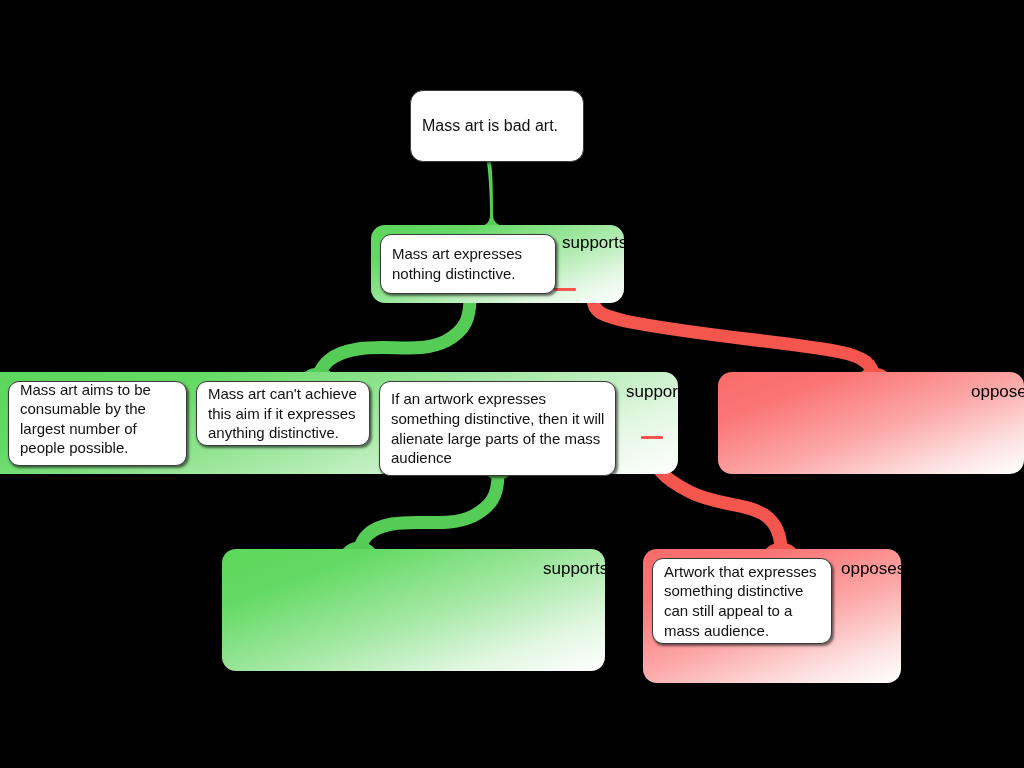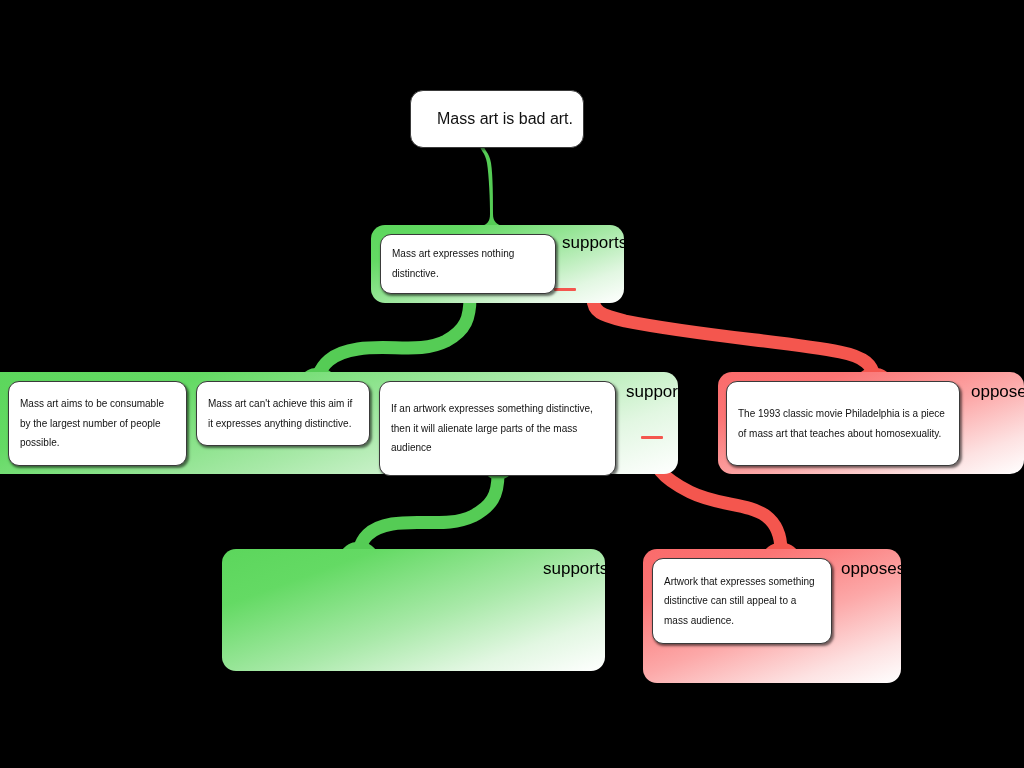--- a/index.html
+++ b/index.html
@@ -75,40 +75,41 @@
   
   .claim {
     position: absolute;
     z-index: 3;
     background: #ffffff;
     border: 1.4px solid #3a3a3a;
     border-radius: 11px;
     box-sizing: border-box;
     box-shadow: 1.5px 2px 2.5px rgba(0,0,0,0.55);
     padding: 7px 10px 7px 11px;
-    font-size: 10px;
+    font-size: 15px;
     line-height: 19.6px;
     color: #111111;
     font-family: "Liberation Sans", sans-serif;
     display: flex;
     align-items: center;
     overflow: hidden;
   }
   .claim.root {
     border-radius: 13px;
     justify-content: center;
     font-size: 16px;
   }
   .claim .claim-text {
     display: block;
     width: 100%;
   }
   .claim.clipped-left {
     border-top-left-radius: 11px;
     border-bottom-left-radius: 11px;
+    align-items: flex-end;
   }
 </style>
 </head>
 <body>
 
 <div id="canvas">
 
   <svg id="connectors" viewBox="0 0 1024 768">
 
     <path fill="#55cc55" d="M 484 146
@@ -142,21 +143,21 @@
     <path fill="#55cc55" d="M 483 470 L 514 470 C 508 479, 504 479, 498 479 C 492 479, 489 479, 483 470 Z"></path>
     <path fill="#55cc55" d="M 341 551 L 377 551 C 369 542, 365 542, 359 542 C 353 542, 349 542, 341 551 Z"></path>
 
     <path fill="none" stroke="#f4564e" stroke-width="13" stroke-linecap="butt" d="M 652 444
              C 652 466, 662 478, 690 492
              C 718 506, 748 503, 766 516
              C 778 525, 781 540, 781 551"></path>
     <path fill="#f4564e" d="M 763 552 L 799 552 C 791 543, 787 543, 781 543 C 775 543, 771 543, 763 552 Z"></path>
   </svg>
 
-  <div class="claim root" style="left:410px; top:90px; width:174px; height:58px;text-align:right;">
+  <div class="claim root" style="left:410px; top:90px; width:174px; height:72px;">
     <span class="claim-text">Mass art is bad art.</span>
   </div>
 
   <div class="panel green" style="left:371px; top:225px; width:253px; height:78px;">
     <span class="relation-label" style="left:191px; top:10px;">supports</span>
     <span class="attach-dash" style="left:183px; top:63px;"></span>
   </div>
   <div class="claim" style="left:380px; top:234px; width:176px; height:60px;">
     <span class="claim-text">Mass art expresses nothing distinctive.</span>
   </div>
@@ -171,23 +172,20 @@
   <div class="claim" style="left:196px; top:381px; width:174px; height:65px;">
     <span class="claim-text">Mass art can't achieve this aim if it expresses anything distinctive.</span>
   </div>
   <div class="claim" style="left:379px; top:381px; width:237px; height:95px;">
     <span class="claim-text">If an artwork expresses something distinctive, then it will alienate large parts of the mass audience</span>
   </div>
 
   <div class="panel red" style="left:718px; top:372px; width:306px; height:102px;">
     <span class="relation-label" style="left:253px; top:12px;">opposes</span>
   </div>
-  <div class="claim" style="left:726px; top:381px; width:234px; height:85px;">
-    <span class="claim-text">The 1993 classic movie Philadelphia is a piece of mass art that teaches about homosexuality.</span>
-  </div>
 
   <div class="panel green" style="left:222px; top:549px; width:383px; height:122px;">
     <span class="relation-label" style="left:321px; top:12px;">supports</span>
   </div>
 
   <div class="panel red" style="left:643px; top:549px; width:258px; height:134px;">
     <span class="relation-label" style="left:198px; top:12px;">opposes</span>
   </div>
   <div class="claim" style="left:652px; top:558px; width:180px; height:86px;">
     <span class="claim-text">Artwork that expresses something distinctive can still appeal to a mass audience.</span>

